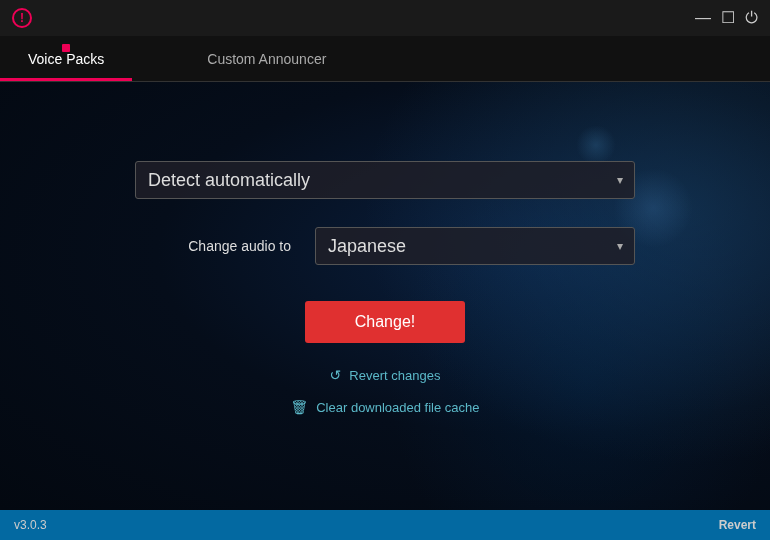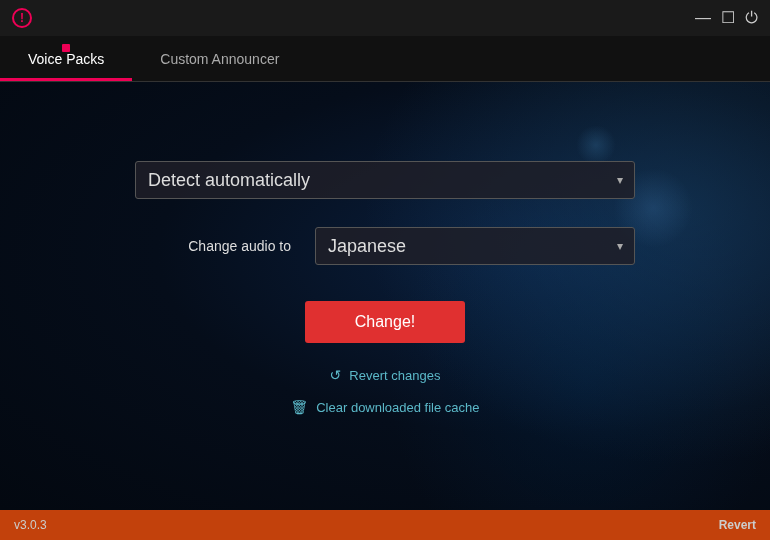--- a/index.html
+++ b/index.html
@@ -59,20 +59,21 @@
       color: #ccc;
     }
 
     
     .nav-bar {
       display: flex;
       background: #111;
       height: 46px;
       align-items: stretch;
       border-bottom: 1px solid #333;
+      gap: 47px;
     }
     .nav-item {
       display: flex;
       align-items: center;
       justify-content: center;
       padding: 0 28px;
       font-size: 14px;
       color: #aaa;
       cursor: pointer;
       position: relative;
@@ -235,21 +236,21 @@
       font-size: 14px;
     }
 
     
     .bottom-bar {
       position: absolute;
       bottom: 0;
       left: 0;
       right: 0;
       height: 30px;
-      background: #c2410c;
+      background: #0369a1;
       display: flex;
       align-items: center;
       justify-content: space-between;
       padding: 0 14px;
       font-size: 12px;
       color: #ccc;
     }
     .donate-link {
       color: #ccc;
       cursor: pointer;

